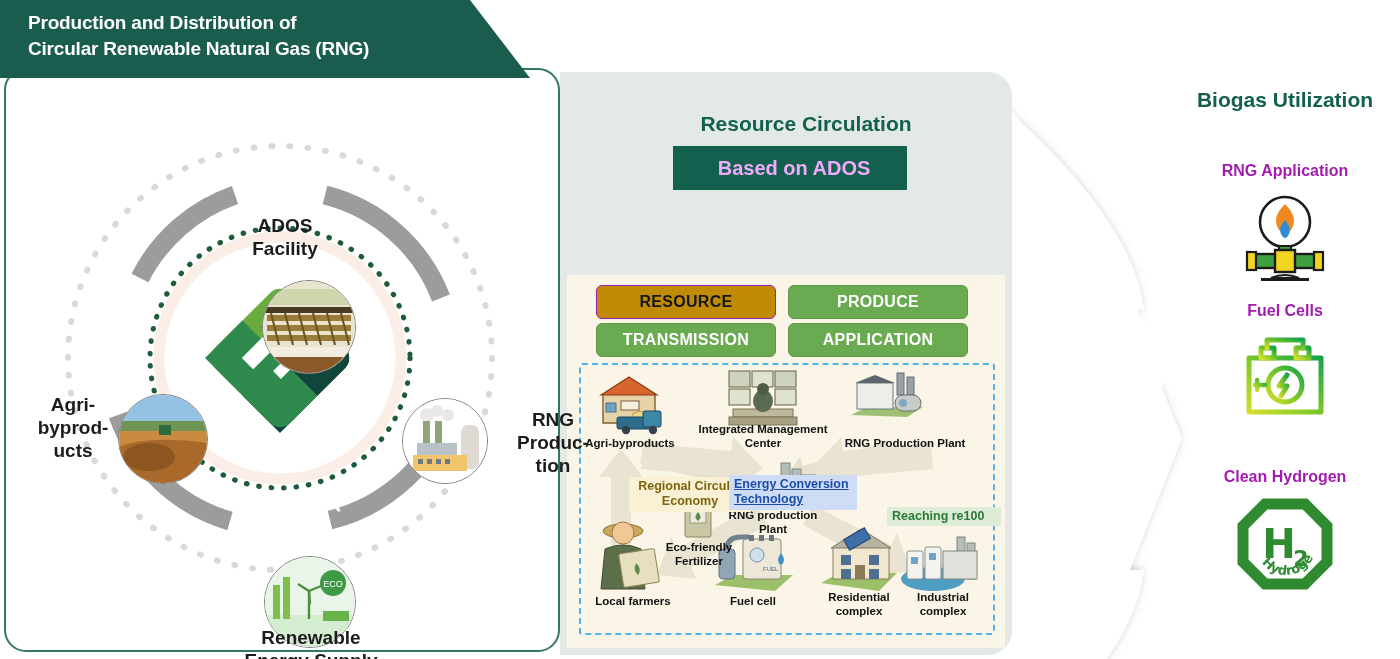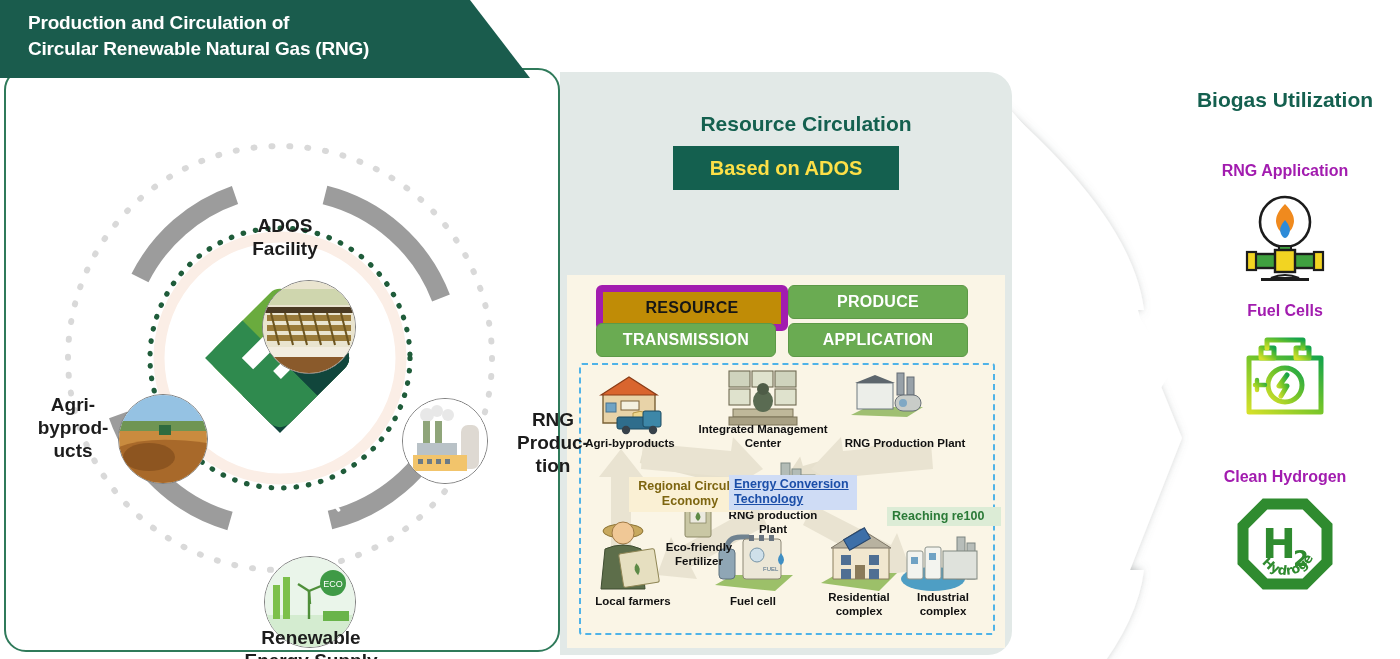--- a/index.html
+++ b/index.html
@@ -45,32 +45,32 @@
   #node-renew{left:234px;top:448px;width:90px;height:90px;}
 
   
   #mid-panel{
     left:560px;top:72px;width:452px;height:583px;background:#e2e9e7;
     border-top-right-radius:24px;border-bottom-right-radius:24px;z-index:3;
   }
   #mid-title{position:absolute;left:8px;top:40px;width:452px;text-align:center;
              color:#14604f;font-size:21px;font-weight:bold;margin-left:12px;}
   #mid-badge{position:absolute;left:113px;top:74px;width:226px;height:44px;
-             background:#14604f;color:#fde047;font-size:20px;font-weight:bold;
-             display:flex;align-items:center;justify-content:center;}
+             background:#14604f;color:#f0abfc;font-size:20px;font-weight:bold;
+             display:flex;align-items:center;justify-content:center;padding-left:8px;}
   #mid-sub{position:absolute;left:0;top:130px;width:452px;text-align:center;
            color:#121212;font-size:19px;font-weight:bold;line-height:1.28;}
 
   #mid-body{position:absolute;left:7px;top:203px;width:438px;height:373px;
             background:#faf5e6;}
 
   .cat-btn{position:absolute;height:32px;border-radius:6px;display:flex;
            align-items:center;justify-content:center;font-size:16px;
            font-weight:bold;letter-spacing:.3px;}
-  #btn-resource{left:29px;top:10px;width:178px;background:#c08c06;color:#161616;border:7px solid #a21caf;}
+  #btn-resource{left:29px;top:10px;width:178px;background:#c08c06;color:#161616;border:1px solid #a21caf;}
   #btn-produce{left:221px;top:10px;width:178px;background:#6aab52;color:#fff;border:1px solid #5d9947;}
   #btn-transmission{left:29px;top:48px;width:178px;background:#6aab52;color:#fff;border:1px solid #5d9947;}
   #btn-application{left:221px;top:48px;width:178px;background:#6aab52;color:#fff;border:1px solid #5d9947;}
 
   #detail-box{position:absolute;left:12px;top:88px;width:412px;height:268px;
               border:2px dashed #4fb3e8;background:transparent;border-radius:3px;}
 
   .dlabel{position:absolute;font-size:11.5px;font-weight:bold;color:#111;
           text-align:center;line-height:1.18;}
   .tag{position:absolute;font-size:12.5px;line-height:1.22;padding:2px 5px;}
@@ -92,21 +92,21 @@
                 font-size:16px;font-weight:bold;color:#a21caf;}
   #rlab-0{top:74px;} #rlab-1{top:214px;} #rlab-2{top:380px;}
   .r-icon{position:absolute;left:55px;width:100px;height:96px;}
   #ricon-0{top:102px;} #ricon-1{top:244px;} #ricon-2{top:408px;}
 </style>
 </head>
 <body>
 
 <div class="abs" id="header-banner">
   <div id="header-title">
-    <div>Production and Circulation of</div>
+    <div>Production and Distribution of</div>
     <div>Circular Renewable Natural Gas (RNG)</div>
   </div>
 </div>
 
 <div class="abs" id="left-panel"></div>
 
 <div class="abs" id="cycle">
 
   <svg width="500" height="500" style="position:absolute;left:0;top:0;">
 

